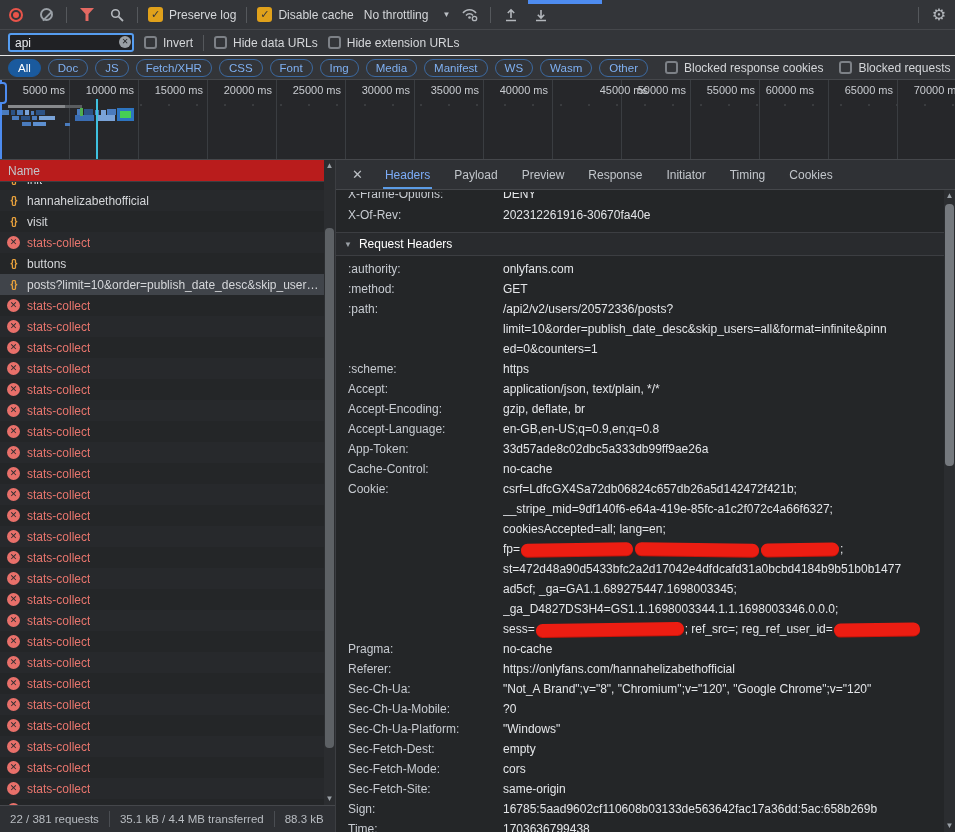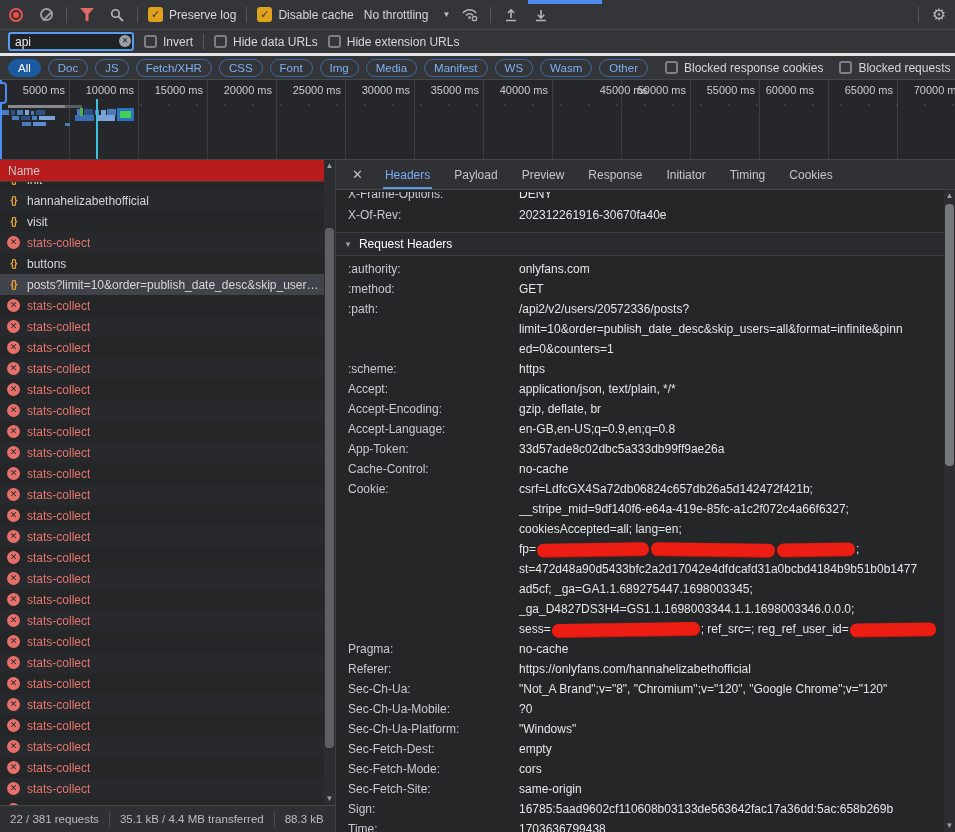--- a/index.html
+++ b/index.html
@@ -2,21 +2,21 @@
 <html><head>
 <meta charset="utf-8">
 <style>
   * { margin:0; padding:0; box-sizing:border-box; }
   html,body { width:955px; height:832px; overflow:hidden; background:#242628;
     font-family:"Liberation Sans","DejaVu Sans",sans-serif; font-size:12px; color:#d5d7da; }
 
   
   .tb { display:flex; align-items:center; background:#333539; position:relative; }
   #toolbar-main { height:30px; border-bottom:1px solid #45474b; padding:0 6px; gap:10px; }
-  #toolbar-filter { height:26px; border-bottom:3px solid #e5e5e5; padding:0 8px; gap:10px; }
+  #toolbar-filter { height:26px; border-bottom:1px solid #e5e5e5; padding:0 8px; gap:10px; }
   #toolbar-chips { height:24px; border-bottom:1px solid #45474b; padding:0 8px; gap:0; }
   .sep { width:1px; height:16px; background:#55585c; flex:0 0 1px; }
   .spacer { flex:1; }
   .top-strip { position:absolute; top:0; left:528px; width:74px; height:4px; background:#4e8cf0; }
 
   .icon-btn { display:flex; align-items:center; justify-content:center; width:20px; height:20px; cursor:pointer; }
   .rec-outer { width:14px; height:14px; border:2px solid #e8544a; border-radius:50%; display:flex; align-items:center; justify-content:center; }
   .rec-inner { width:6px; height:6px; background:#e8544a; border-radius:50%; }
   .clear-circ { width:13px; height:13px; border:2px solid #9aa0a6; border-radius:50%; position:relative; }
   .clear-circ::after { content:""; position:absolute; left:-1px; top:4.5px; width:13px; height:2px; background:#9aa0a6; transform:rotate(-45deg); }
@@ -89,21 +89,21 @@
   #tab-bar { height:30px; display:flex; align-items:center; background:#2f3135; border-bottom:1px solid #45474b; padding-left:8px; gap:4px; }
   .close-x { color:#bdc1c6; font-size:13px; padding:0 8px; cursor:pointer; }
   .dtab { padding:6px 10px; color:#c2c6cb; cursor:pointer; position:relative; }
   .dtab.active { color:#7cacf8; }
   .dtab.active::after { content:""; position:absolute; left:8px; right:8px; bottom:-1px; height:2px; background:#5c9ce6; }
 
   #headers-content { height:642px; overflow:hidden; padding-top:2px; }
   .hrow { display:flex; padding-left:12px; }
   .hname { flex:0 0 155px; color:#c7cbd1; line-height:20px; }
   .hval { flex:1; color:#e4e6e9; }
-  .hline { line-height:20px; white-space:nowrap; overflow:hidden;margin-left:16px; }
+  .hline { line-height:20px; white-space:nowrap; overflow:hidden; }
   .hrow.clipped { height:13px; overflow:hidden; }
   .hrow.clipped .hname, .hrow.clipped .hval { margin-top:-8px; }
   .sect { height:24px; margin-top:7px; display:flex; align-items:center; gap:7px; padding-left:8px; background:#292b2e;
     border-top:1px solid #3c3e42; border-bottom:1px solid #3c3e42; margin-bottom:3px; cursor:pointer; }
   .tri { font-size:8px; color:#9aa0a6; }
   .sect-label { color:#ffffff; }
   .redact { display:inline-block; height:13px; border-radius:7px; background:#ec1d12; vertical-align:middle; margin:0 1px; transform:rotate(-0.8deg); box-shadow:0 1px 0 #c81308; }
   .hline .redact:nth-child(odd) { transform:rotate(0.9deg); }
 
   svg.gly { display:block; }

